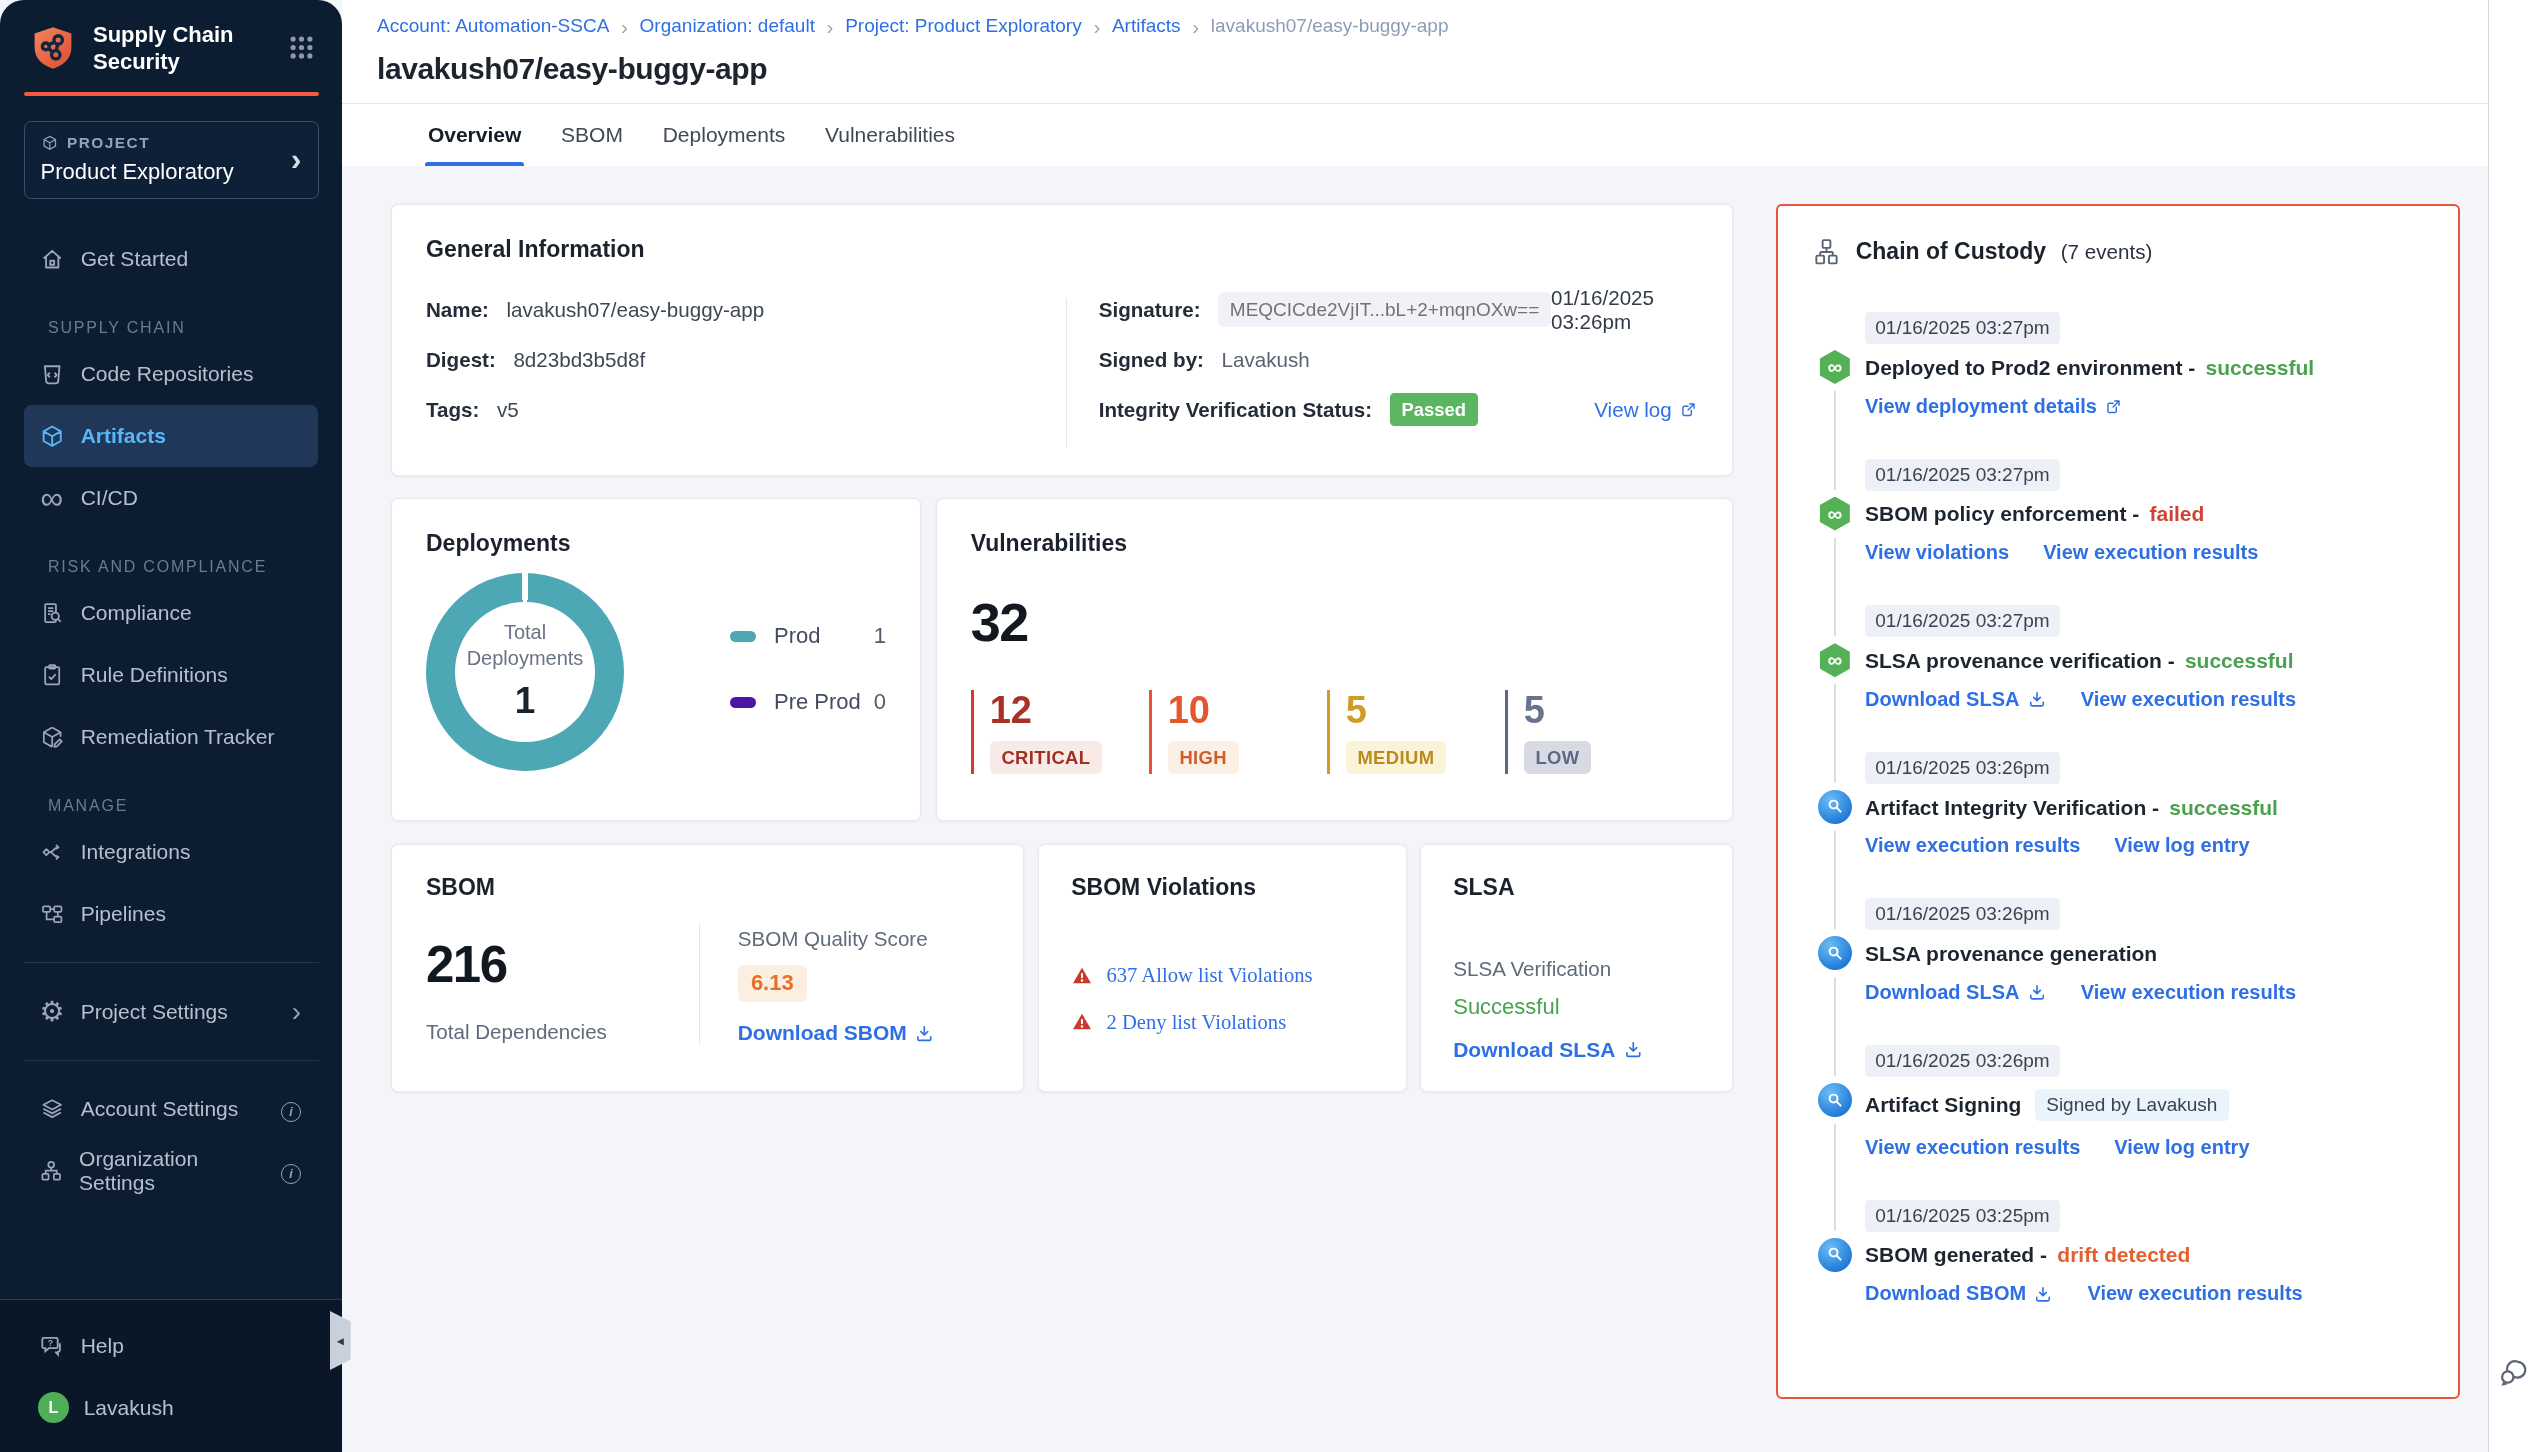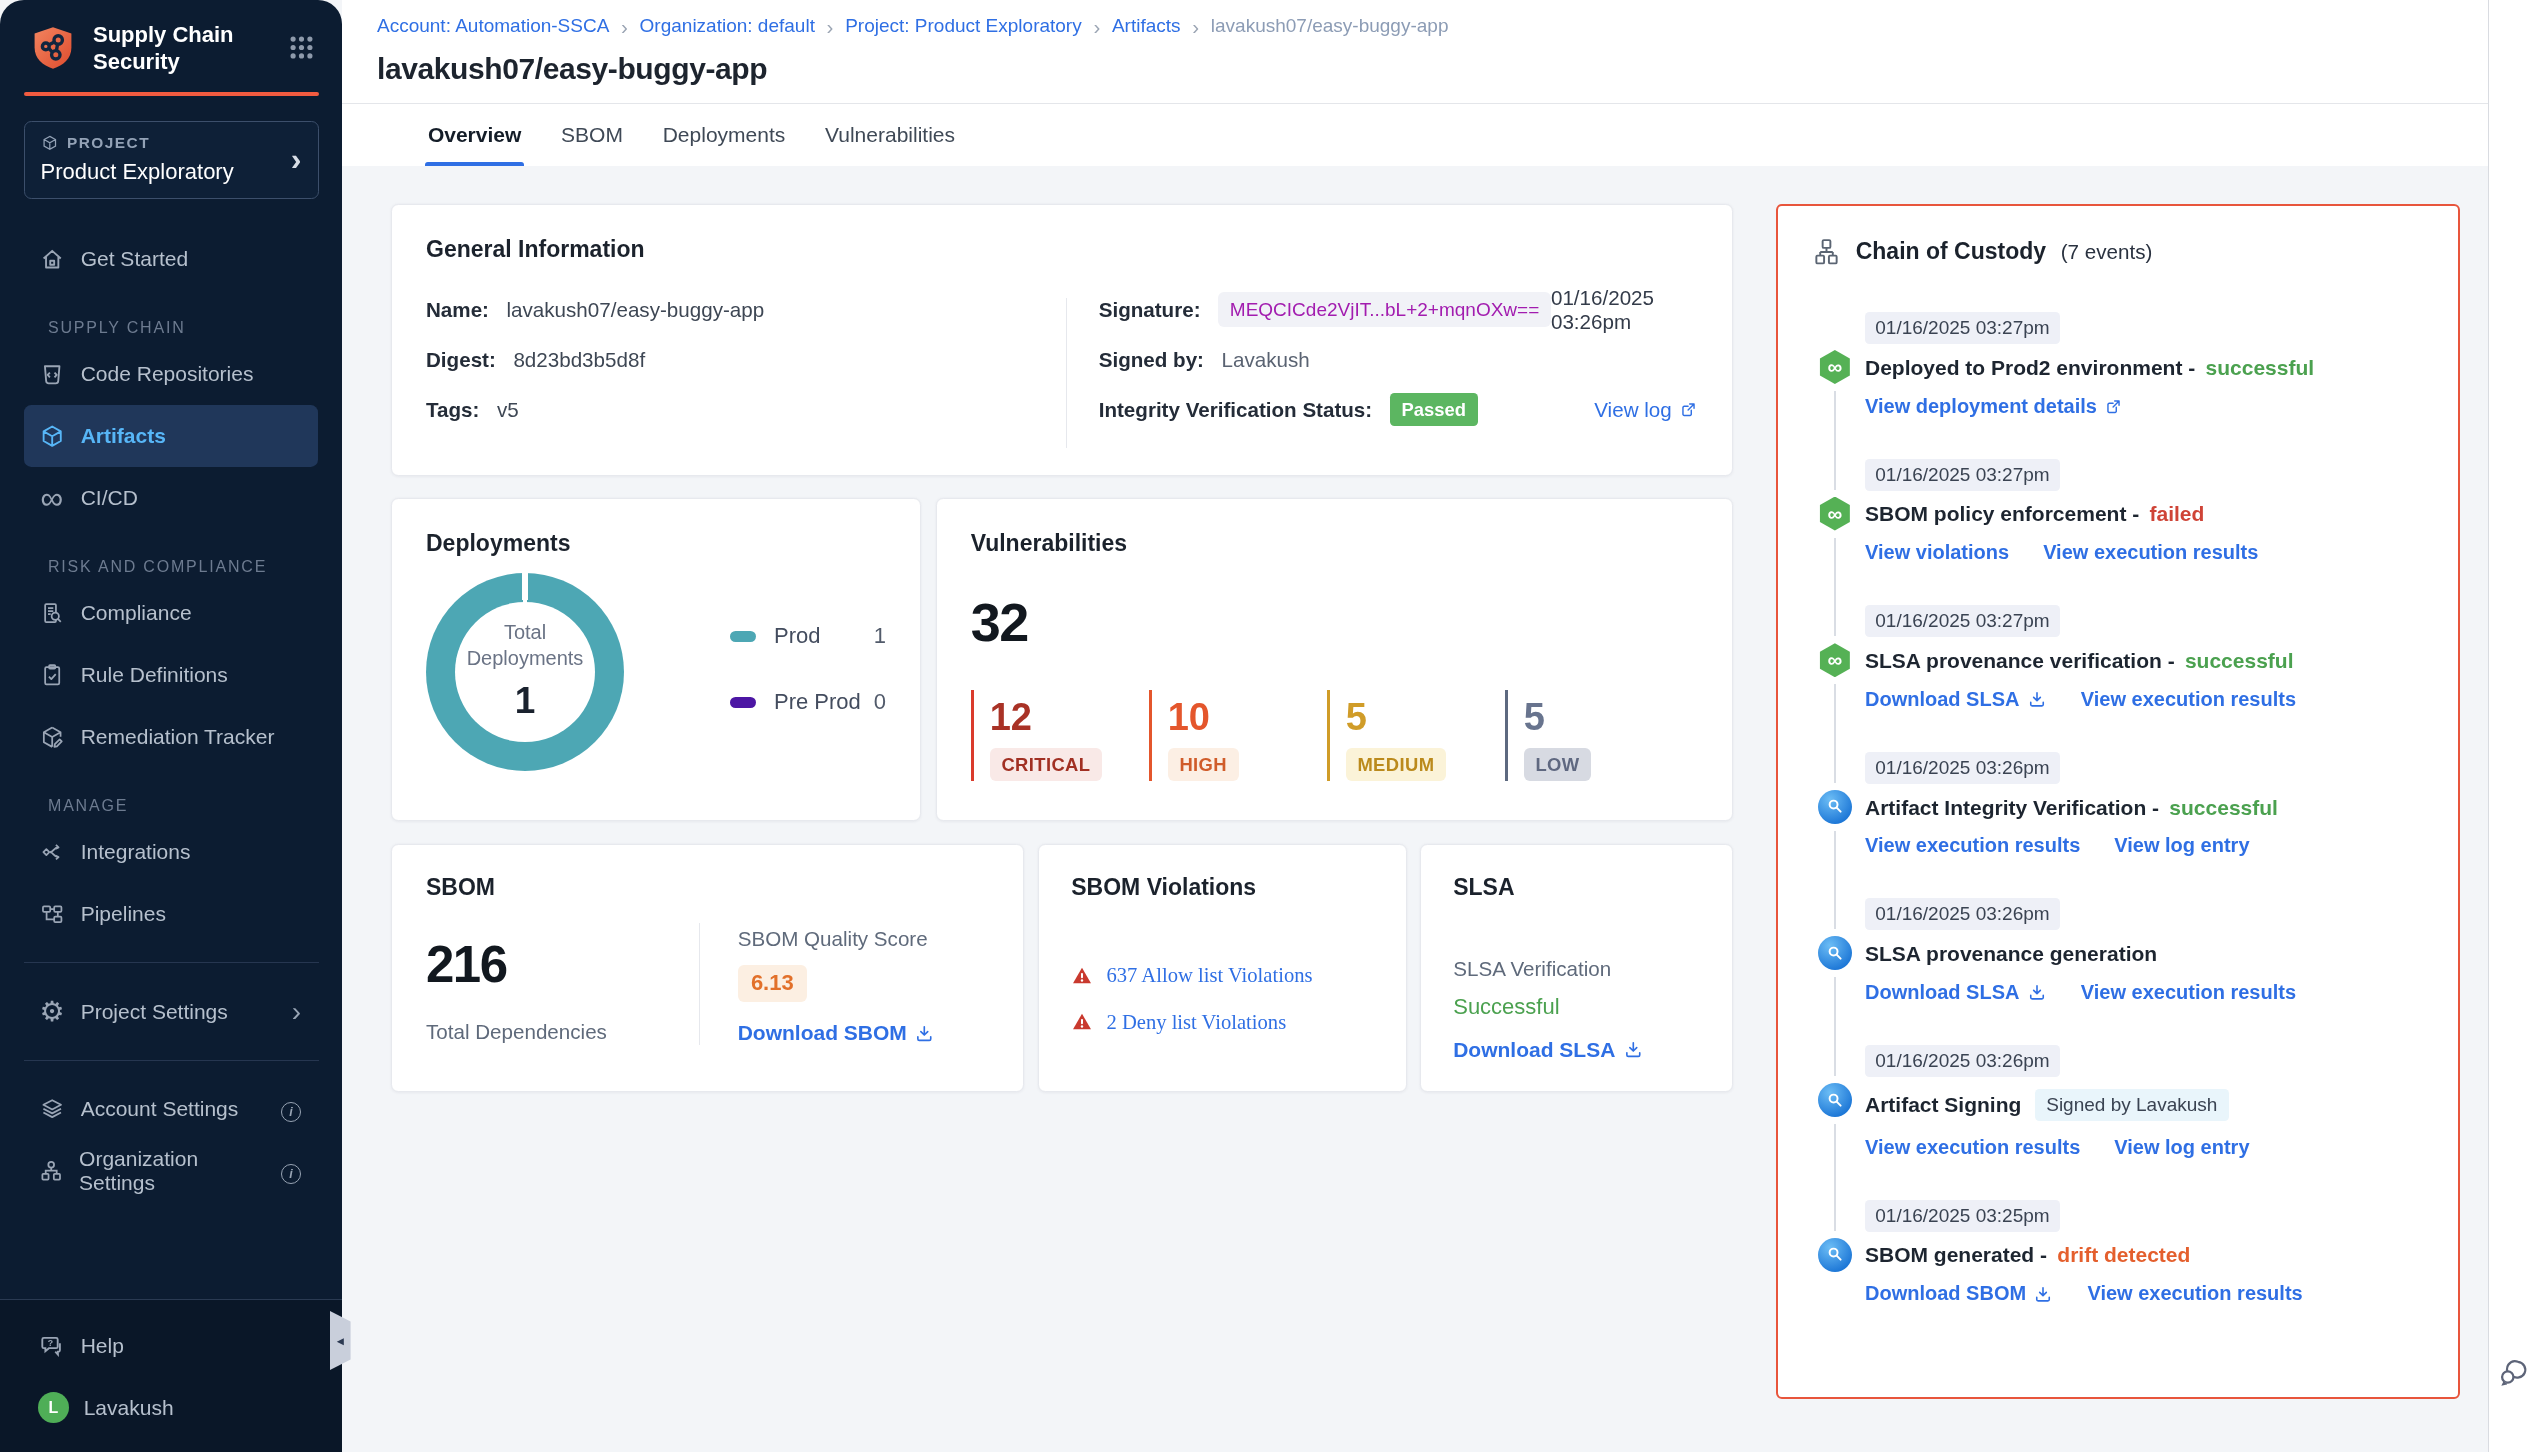--- a/index.html
+++ b/index.html
@@ -54,21 +54,21 @@
 
   
   .gi-card { width:1342px; height:272px; padding:31px 34px; }
   .gi-cols { display:flex; margin-top:35px; }
   .gi-left { width:640px; }
   .gi-row { display:flex; align-items:center; height:23.5px; margin-bottom:26.4px; font-size:20.6px; }
   .gi-label { font-weight:700; color:#242c38; margin-right:17.6px; }
   .gi-value { color:#3e4754; }
   .gi-sep { width:0.7px; background:#e6e8ed; margin-right:32px; }
   .gi-right { flex:1; }
-  .sig-pill { background:#f1f2f7; border-radius:5.9px; padding:6.6px 11.7px; font-size:19px; color:#a21caf; }
+  .sig-pill { background:#f1f2f7; border-radius:5.9px; padding:6.6px 11.7px; font-size:19px; color:#737373; }
   .gi-time { margin-left:auto; font-size:20.6px; color:#333b49; }
   .muted-value { color:#5a6372; }
   .passed-badge { background:#5cb661; color:#fff; font-size:18.4px; font-weight:700; border-radius:4.4px; padding:5.9px 11.7px; }
   .link { color:#2f6fe4; cursor:pointer; display:inline-flex; align-items:center; gap:7.3px; }
   .gi-viewlog { margin-left:auto; font-size:20.6px; }
 
   
   .row-b { display:flex; gap:14.7px; margin-top:22px; }
   .dep-card { width:530px; height:323px; padding:31px 34px; }
   .dep-body { display:flex; align-items:center; }
@@ -77,21 +77,21 @@
   .donut-center { position:absolute; inset:0; display:flex; flex-direction:column; align-items:center; justify-content:center; z-index:1; font-size:20px; color:#6a7385; line-height:1.3; text-align:center; }
   .donut-total { font-size:37px; font-weight:700; color:#1a222e; margin-top:5.9px; }
   .dep-legend { margin-left:auto; width:156px; display:flex; flex-direction:column; gap:40px; margin-top:10.3px; }
   .legend-row { display:flex; align-items:center; font-size:22px; color:#434c5e; }
   .legend-swatch { width:26.4px; height:11px; border-radius:5.9px; margin-right:17.6px; flex-shrink:0; }
   .legend-val { margin-left:auto; color:#525b6b; }
   .vuln-card { width:797px; height:323px; padding:31px 34px; }
   .vuln-total { font-size:54px; font-weight:700; color:#12181f; margin-top:34px; letter-spacing:-1.5px; }
   .vuln-stats { display:flex; margin-top:37px; }
   .vuln-stat { width:178px; border-left:3.7px solid #ccc; padding-left:16px; }
-  .vuln-num { font-size:38px; font-weight:700; line-height:1; margin-top:8px; }
+  .vuln-num { font-size:38px; font-weight:700; line-height:1; margin-top:1px; }
   .vuln-badge { display:inline-block; margin-top:11.7px; font-size:18.4px; font-weight:700; padding:5.9px 11.7px; border-radius:5.9px; letter-spacing:0.4px; }
 
   
   .row-c { display:flex; margin-top:23px; }
   .sbom-card { width:633px; height:248px; padding:29px 34px; }
   .sbom-body { display:flex; margin-top:22px; }
   .sbom-leftb { width:273px; }
   .sbom-total { font-size:51px; font-weight:700; color:#12181f; letter-spacing:-1.5px; margin-top:11.7px; }
   .sbom-sub { font-size:20.6px; color:#5f6a7b; margin-top:26.4px; }
   .v-sep { width:0.7px; background:#e6e8ed; }

